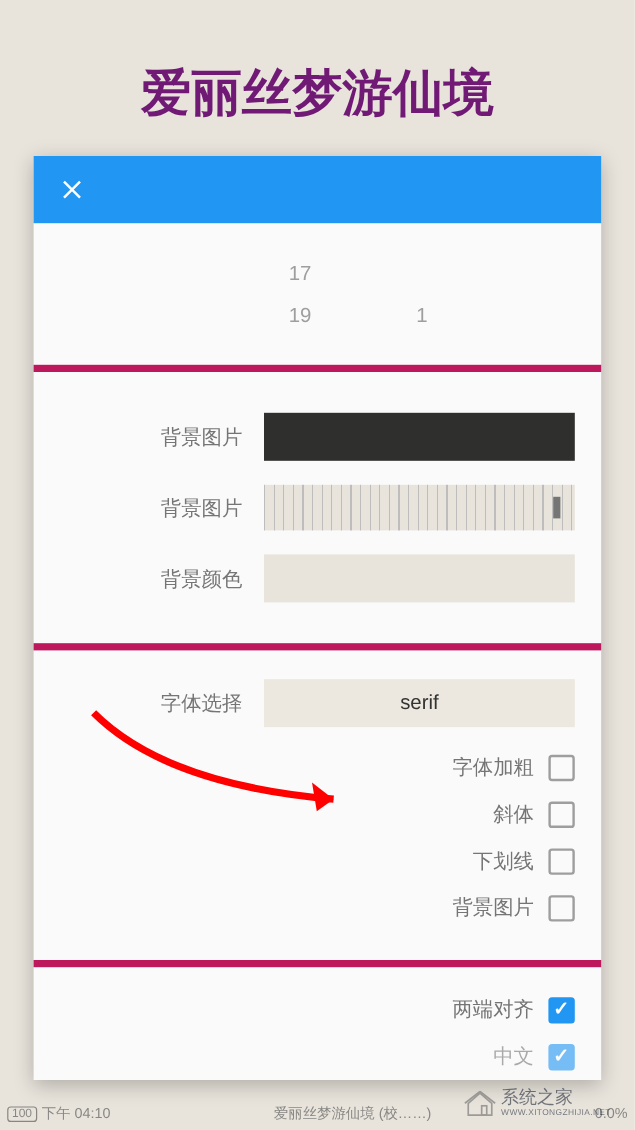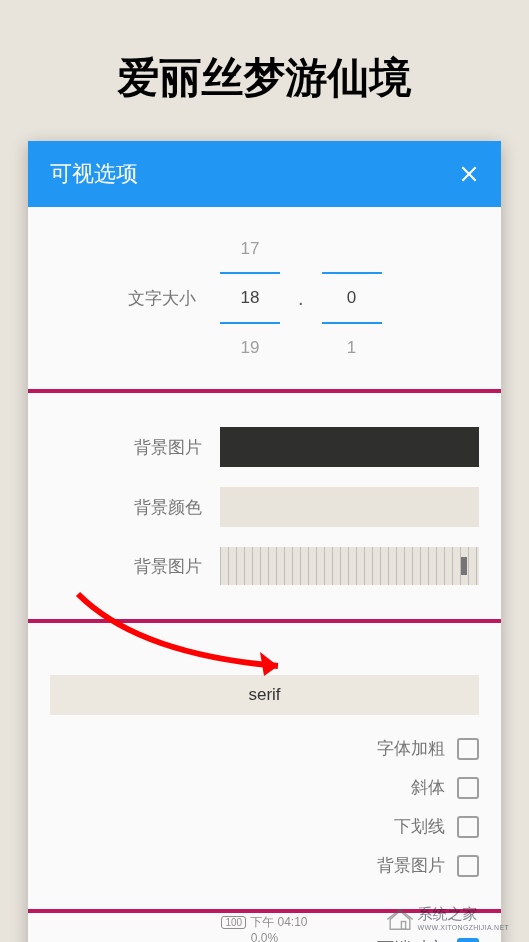--- a/index.html
+++ b/index.html
@@ -8,22 +8,22 @@
       height: 942px;
       background: #e8e4dc;
       font-family: sans-serif;
       position: relative;
       overflow: hidden;
     }
     .title {
       text-align: center;
       font-size: 42px;
       font-weight: bold;
-      color: #000000;
-      padding: 50px 0 35px;
+      color: #701a75;
+      padding: 50px 0 24px;
       font-family: serif;
     }
     .dialog {
       background: #fafafa;
       margin: 0 28px;
       box-shadow: 0 4px 16px rgba(0,0,0,0.25);
     }
     .dialog-header {
       background: #2196f3;
       color: white;
@@ -35,21 +35,21 @@
     .dialog-title {
       font-size: 22px;
       font-weight: 500;
     }
     .close-icon {
       width: 20px;
       height: 20px;
       cursor: pointer;
     }
     .section {
-      border-bottom: 4px solid #be185d;
+      border-bottom: 6px solid #be185d;
       padding: 24px 22px;
     }
     .size-row {
       display: flex;
       align-items: center;
       padding: 6px 0;
     }
     .size-label {
       color: #757575;
       font-size: 17px;
@@ -123,21 +123,20 @@
       text-align: right;
       padding-right: 18px;
     }
     .font-value-box {
       flex: 1;
       background: #ece8e0;
       text-align: center;
       padding: 10px;
       font-size: 17px;
       color: #333;
-      margin-top: 28px;
     }
     .check-row {
       display: flex;
       justify-content: flex-end;
       align-items: center;
       padding: 8px 0;
       gap: 12px;
     }
     .check-label {
       color: #757575;
@@ -178,21 +177,20 @@
       left: 0;
       right: 0;
       height: 28px;
       display: flex;
       align-items: center;
       justify-content: space-between;
       padding: 0 6px;
       font-size: 12px;
       color: #555;
       opacity: 0.65;
-      flex-direction: column;
     }
     .status-left {
       display: flex;
       align-items: center;
       gap: 4px;
     }
     .battery-box {
       border: 1.5px solid #555;
       border-radius: 3px;
       padding: 0 3px;
@@ -217,71 +215,63 @@
       padding: 16px 22px 0;
     }
   </style>
 </head>
 <body>
 
 <div class="title">爱丽丝梦游仙境</div>
 
 <div class="dialog">
   <div class="dialog-header">
-    <span class="dialog-title">可视选项</span>
     <svg class="close-icon" viewBox="0 0 24 24" fill="none" stroke="white" stroke-width="2.5">
       <line x1="4" y1="4" x2="20" y2="20"></line>
       <line x1="20" y1="4" x2="4" y2="20"></line>
     </svg>
   </div>
 
   <div class="section">
     <div class="size-row">
       <span class="size-label"></span>
       <div class="size-vals">
         <span class="size-num">17</span>
         <span class="size-dot" style="visibility:hidden">.</span>
         <span class="size-num" style="visibility:hidden">0</span>
       </div>
     </div>
     <div class="size-row">
-      <span class="size-label">文字大小</span>
-      <div class="size-vals">
-        <span class="size-num active">18</span>
-        <span class="size-dot">.</span>
-        <span class="size-num active">0</span>
-      </div>
-    </div>
-    <div class="size-row">
       <span class="size-label"></span>
       <div class="size-vals">
         <span class="size-num">19</span>
         <span class="size-dot" style="visibility:hidden">.</span>
         <span class="size-num">1</span>
       </div>
     </div>
   </div>
 
   <div class="section">
     <div class="color-row">
       <span class="color-label">背景图片</span>
       <div class="color-swatch swatch-dark"></div>
     </div>
     <div class="color-row">
+      <span class="color-label">背景图片</span>
+      <div class="swatch-ruler"></div>
+    </div>
+    <div class="color-row">
       <span class="color-label">背景颜色</span>
       <div class="color-swatch swatch-light"></div>
     </div>
-    <div class="color-row">
-      <span class="color-label">背景图片</span>
-      <div class="swatch-ruler"></div>
-    </div>
   </div>
 
   <div class="section">
     <div class="font-select">
+      <span class="font-label">字体选择</span>
       <div class="font-value-box">serif</div>
     </div>
     <div style="height:14px"></div>
     <div class="check-row">
       <span class="check-label">字体加粗</span>
       <div class="checkbox"></div>
     </div>
     <div class="check-row">
       <span class="check-label">斜体</span>
       <div class="checkbox"></div>
@@ -311,20 +301,21 @@
 <svg class="arrow" viewBox="0 0 230 100">
   <path d="M 10 10 Q 70 70 210 82" stroke="#ff0000" stroke-width="6" fill="none"></path>
   <polygon points="210,82 192,68 196,92" fill="#ff0000"></polygon>
 </svg>
 
 <div class="status-bar">
   <div class="status-left">
     <span class="battery-box">100</span>
     <span>下午 04:10</span>
   </div>
+  <span>爱丽丝梦游仙境 (校……)</span>
   <span>0.0%</span>
 </div>
 
 <div class="watermark">
   <svg class="watermark-logo" viewBox="0 0 40 40" fill="none" stroke="#616161" stroke-width="2">
     <path d="M 6 22 L 20 10 L 34 22 L 34 36 L 6 36 Z"></path>
     <line x1="2" y1="22" x2="20" y2="8"></line>
     <line x1="38" y1="22" x2="20" y2="8"></line>
     <rect x="22" y="25" width="6" height="11"></rect>
   </svg>

